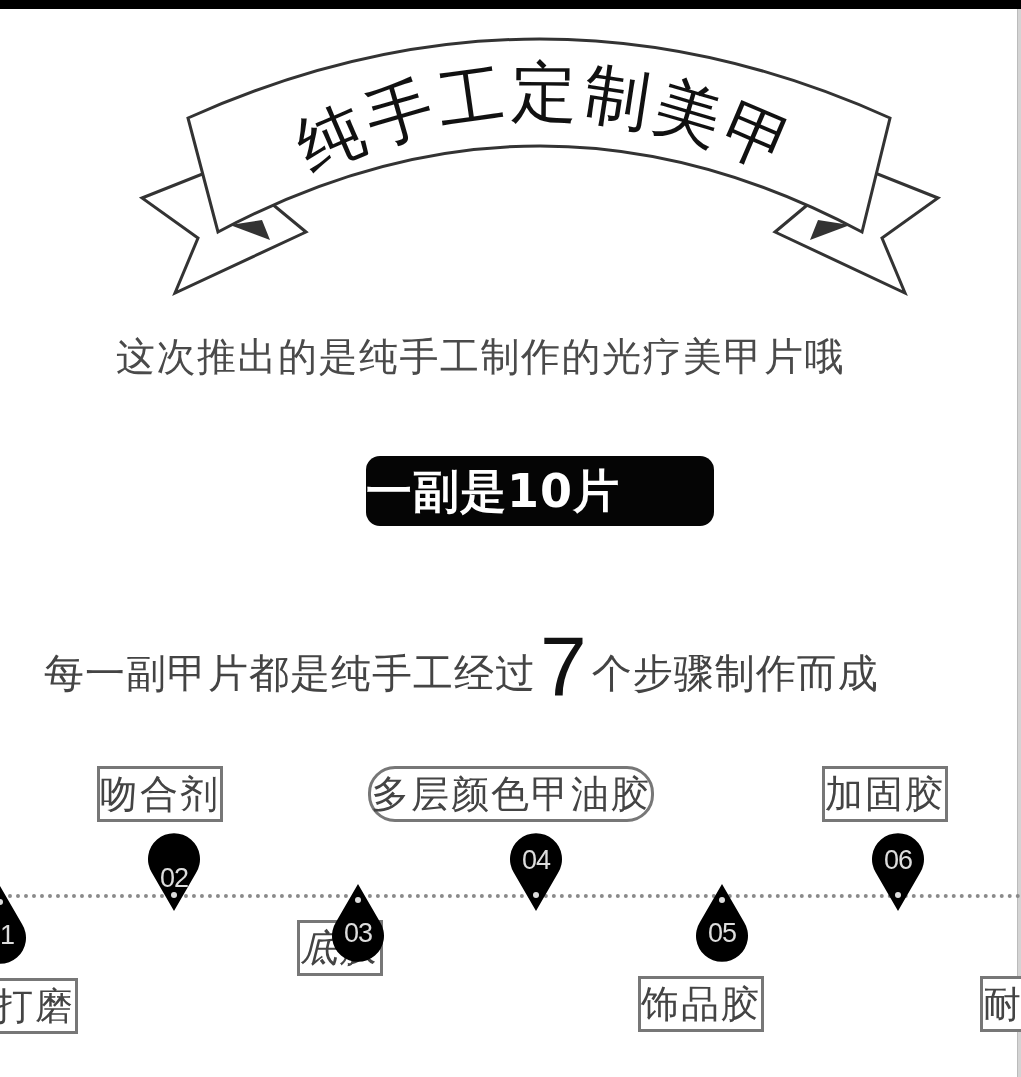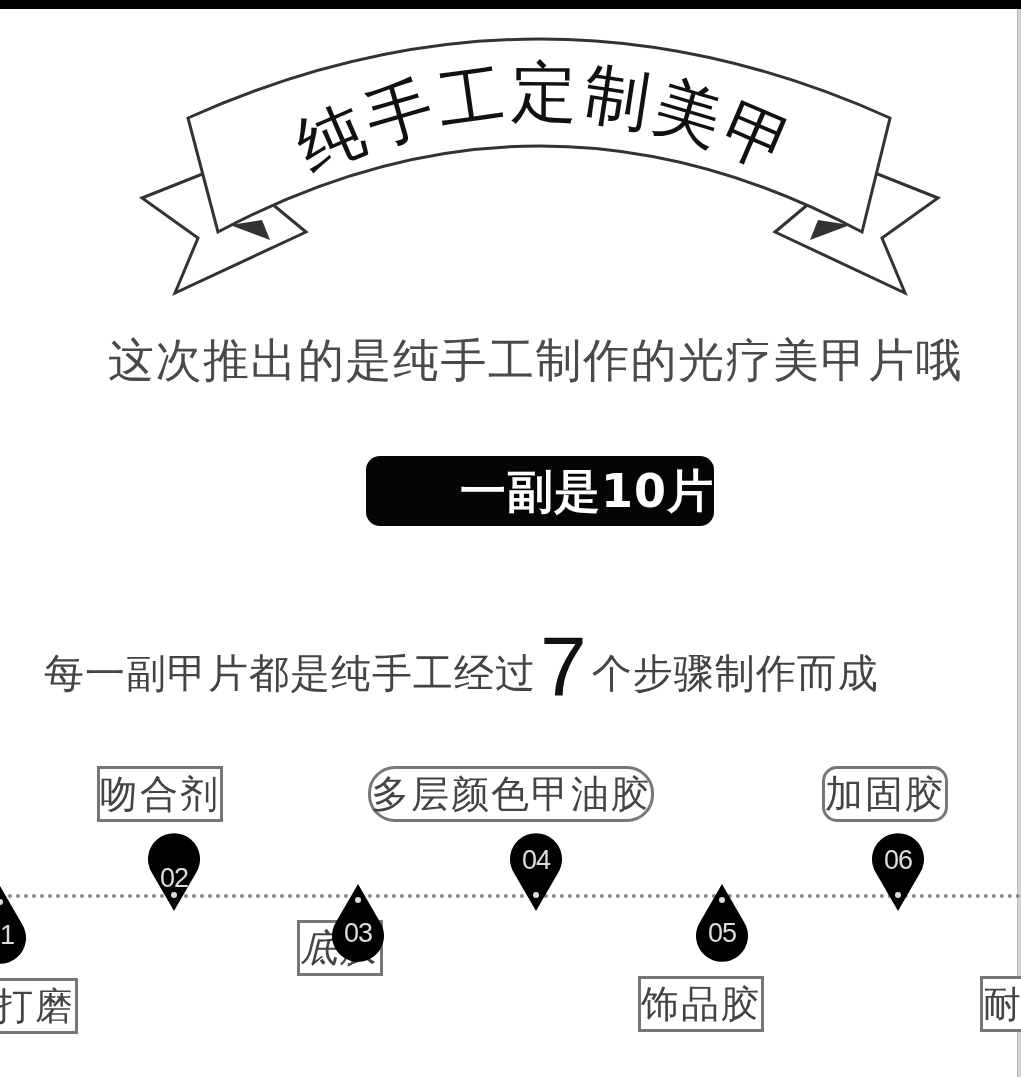--- a/index.html
+++ b/index.html
@@ -10,27 +10,27 @@
   }
   .topbar {
     position: absolute; left: 0; top: 0; width: 1021px; height: 9px; background: #000;
   }
   .right-edge {
     position: absolute; right: 0; top: 9px; width: 3px; height: 1068px;
     background: #d4d4d4; border-left: 1px solid #bbb;
   }
   .banner-svg { position: absolute; left: 0; top: 0; }
   .subtitle {
-    position: absolute; left: 108px; top: 330px; font-size: 46px; color: #4a4a4a;
+    position: absolute; left: 116px; top: 330px; font-size: 39px; color: #4a4a4a;
     letter-spacing: 1.5px; white-space: nowrap;
   }
   .pill {
     position: absolute; left: 366px; top: 456px; width: 348px; height: 70px;
     background: #050505; border-radius: 14px; color: #fff;
-    font-size: 46px; line-height: 70px; text-align: right; font-weight: bold;
+    font-size: 46px; line-height: 70px; text-align: left; font-weight: bold;
     letter-spacing: 1px;
   }
   .steps-line {
     position: absolute; left: 44px; top: 618px; font-size: 40px; color: #444;
     white-space: nowrap; letter-spacing: 1px; text-align: center;
   }
   .steps-line .big7 {
     font-size: 84px; color: #111; font-weight: normal; vertical-align: -8px;
     margin: 0 4px; font-family: "Liberation Sans", sans-serif;
   }
@@ -81,21 +81,21 @@
   <span>每一副甲片都是纯手工经过</span><span class="big7">7</span><span>个步骤制作而成</span>
 </div>
 
 <div class="dotline"></div>
 
 <div class="label" style="left:-8px; top:978px;">打磨</div>
 <div class="label" style="left:97px; top:766px;">吻合剂</div>
 <div class="label" style="left:297px; top:920px;font-style:italic;">底胶</div>
 <div class="label" style="left:368px; top:766px;border-radius:27px;">多层颜色甲油胶</div>
 <div class="label" style="left:638px; top:976px;">饰品胶</div>
-<div class="label" style="left:822px; top:766px;border-radius:15px;">加固胶</div>
+<div class="label" style="left:822px; top:766px;">加固胶</div>
 <div class="label" style="left:980px; top:976px;">耐</div>
 
 <div class="marker" style="left:-28px; top:884px;">
   <svg width="56" height="80" viewBox="0 0 56 80">
       <path d="M28 2 L50 40 A26 26 0 1 1 6 40 Z" fill="#000"></path>
       <circle cx="28" cy="18" r="3" fill="#ddd"></circle>
     </svg>
   <div class="num" style="top:36px;">01</div>
 </div>
 

